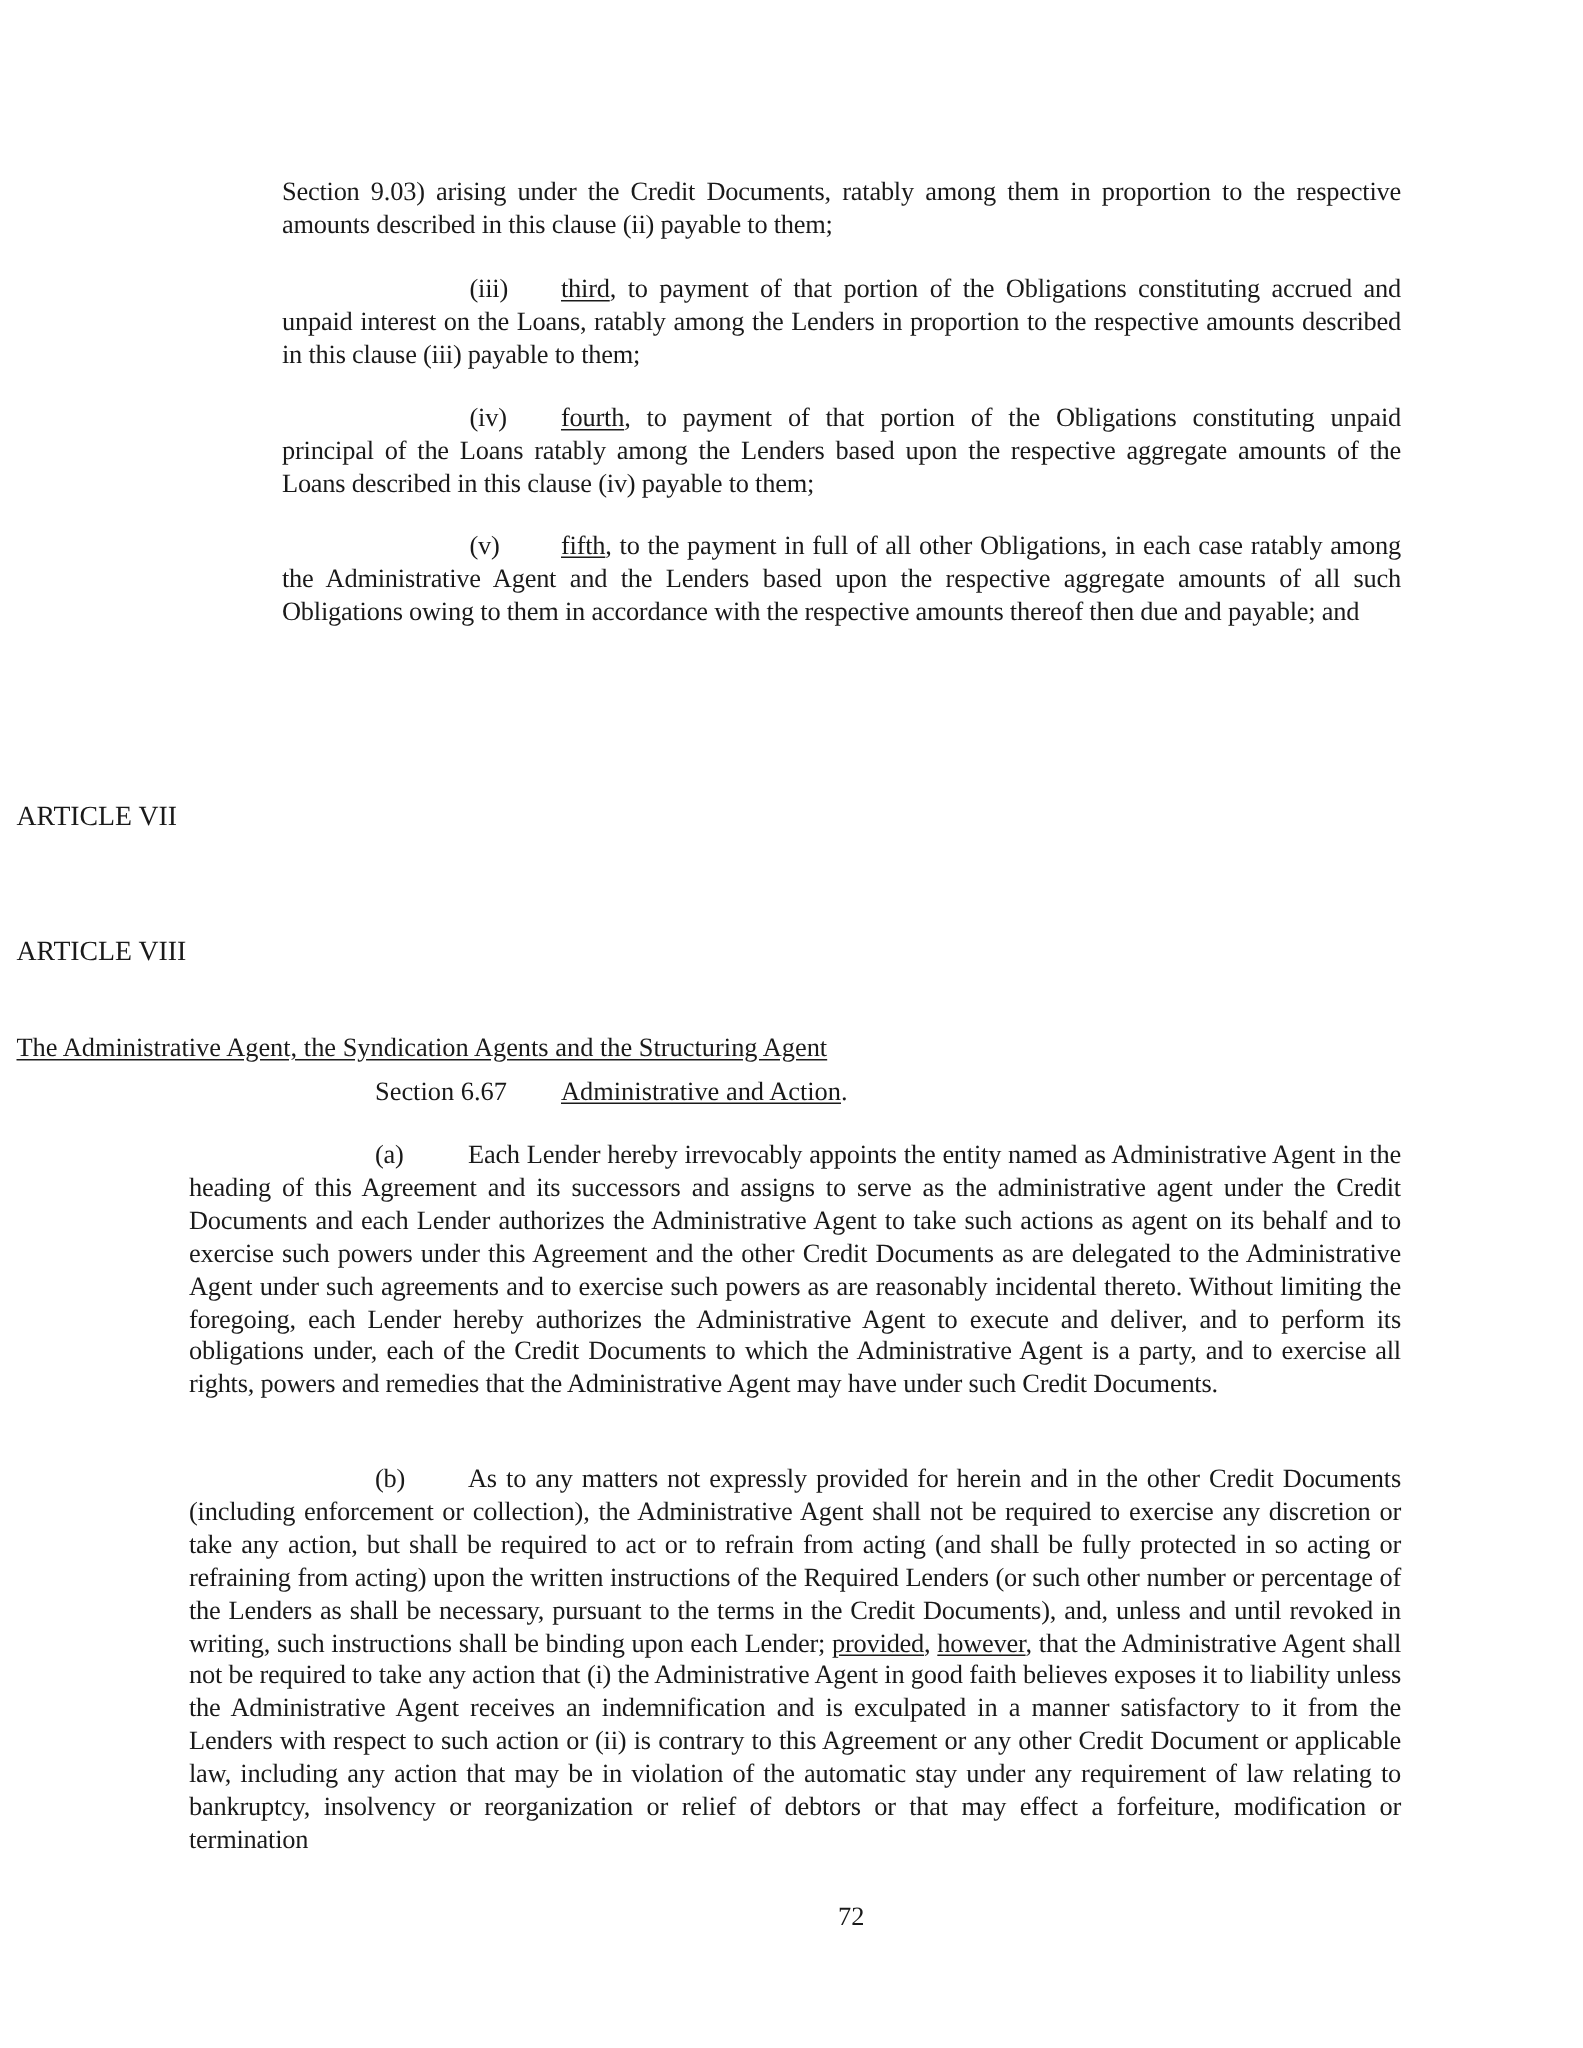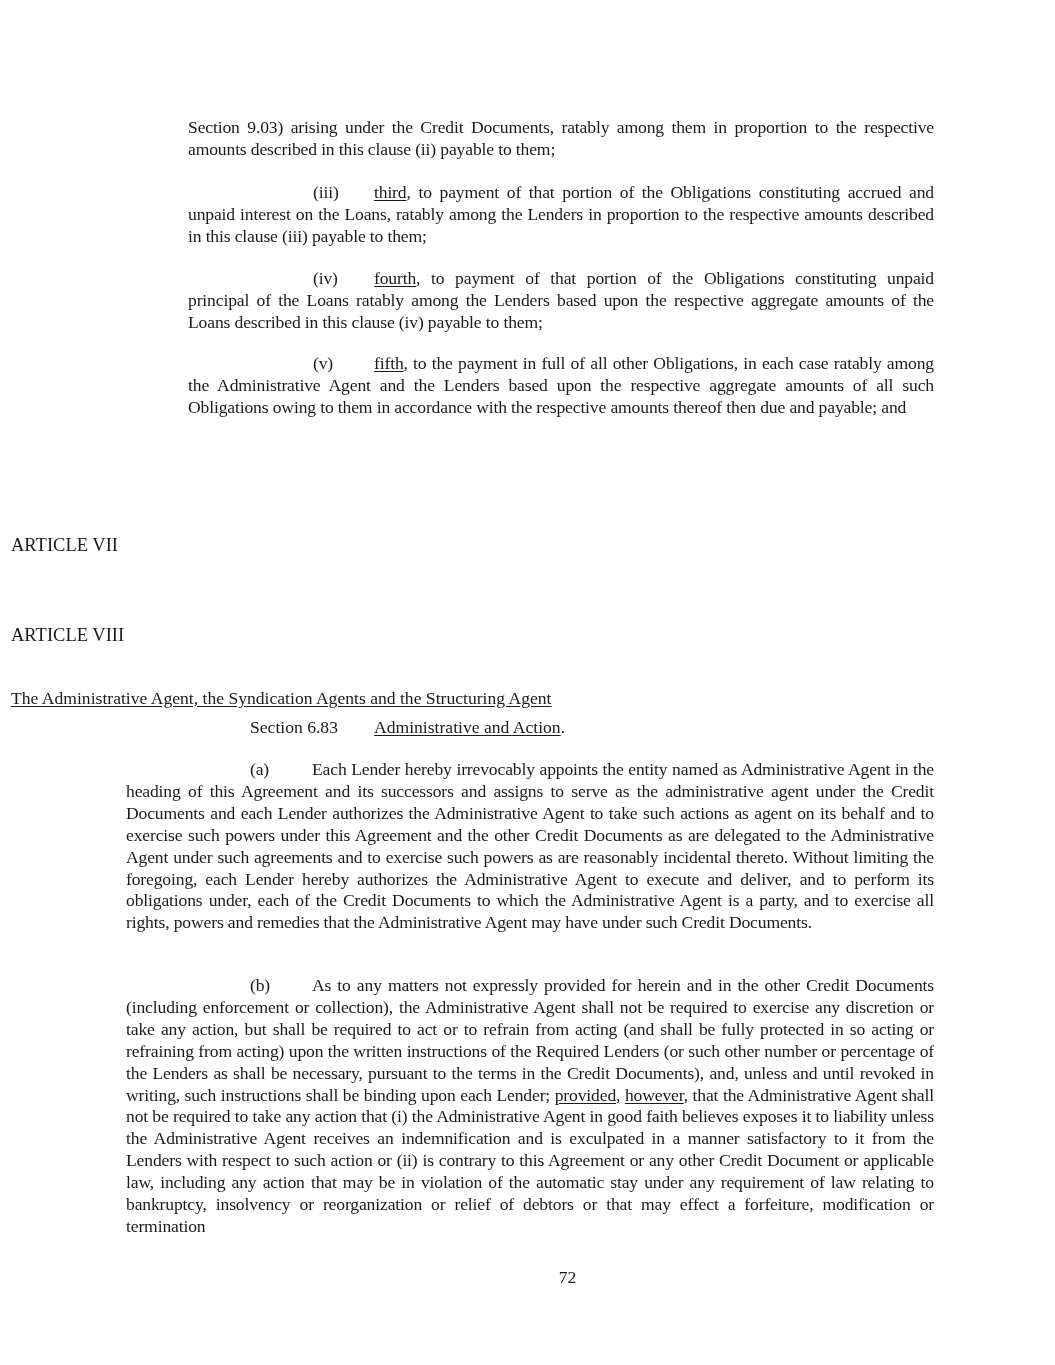--- a/index.html
+++ b/index.html
@@ -30,20 +30,20 @@
   <p class="p narrow" style="top:182px; margin:0;"><span class="ind1"></span><span class="num">(iii)</span><span class="u">third</span><span>, to payment of that portion of the Obligations constituting accrued and unpaid interest on the Loans, ratably among the Lenders in proportion to the respective amounts described in this clause (iii) payable to them;</span></p>
 
   <p class="p narrow" style="top:353px; margin:0;"><span class="ind1"></span><span class="num">(v)</span><span class="u">fifth</span><span>, to the payment in full of all other Obligations, in each case ratably among the Administrative Agent and the Lenders based upon the respective aggregate amounts of all such Obligations owing to them in accordance with the respective amounts thereof then due and payable; and</span></p>
 
 
   <div class="center article" style="top:535px;">ARTICLE VII</div>
 
   <div class="center article" style="top:625px;">ARTICLE VIII</div>
   <div class="center" style="top:688px;"><span class="u">The Administrative Agent, the Syndication Agents and the Structuring Agent</span></div>
 
-  <div class="section-head"><span class="secnum">Section 6.83</span><span class="u">Administrative and Action</span><span>.</span></div>
+  <div class="section-head"><span class="secnum">Section 6.67</span><span class="u">Administrative and Action</span><span>.</span></div>
 
   <p class="p wide" style="top:759px; margin:0;"><span style="display:inline-block;width:124px;"></span><span class="num" style="width:62px;">(a)</span><span>Each Lender hereby irrevocably appoints the entity named as Administrative Agent in the heading of this Agreement and its successors and assigns to serve as the administrative agent under the Credit Documents and each Lender authorizes the Administrative Agent to take such actions as agent on its behalf and to exercise such powers under this Agreement and the other Credit Documents as are delegated to the Administrative Agent under such agreements and to exercise such powers as are reasonably incidental thereto. Without limiting the foregoing, each Lender hereby authorizes the Administrative Agent to execute and deliver, and to perform its obligations under, each of the Credit Documents to which the Administrative Agent is a party, and to exercise all rights, powers and remedies that the Administrative Agent may have under such Credit Documents.</span></p>
 
   <p class="p wide" style="top:975px; margin:0;"><span style="display:inline-block;width:124px;"></span><span class="num" style="width:62px;">(b)</span><span>As to any matters not expressly provided for herein and in the other Credit Documents (including enforcement or collection), the Administrative Agent shall not be required to exercise any discretion or take any action, but shall be required to act or to refrain from acting (and shall be fully protected in so acting or refraining from acting) upon the written instructions of the Required Lenders (or such other number or percentage of the Lenders as shall be necessary, pursuant to the terms in the Credit Documents), and, unless and until revoked in writing, such instructions shall be binding upon each Lender; </span><span class="u">provided</span><span>, </span><span class="u">however</span><span>, that the Administrative Agent shall not be required to take any action that (i) the Administrative Agent in good faith believes exposes it to liability unless the Administrative Agent receives an indemnification and is exculpated in a manner satisfactory to it from the Lenders with respect to such action or (ii) is contrary to this Agreement or any other Credit Document or applicable law, including any action that may be in violation of the automatic stay under any requirement of law relating to bankruptcy, insolvency or reorganization or relief of debtors or that may effect a forfeiture, modification or termination</span></p>
 
   <div class="pagenum">72</div>
 </div>
 
 </body></html>

